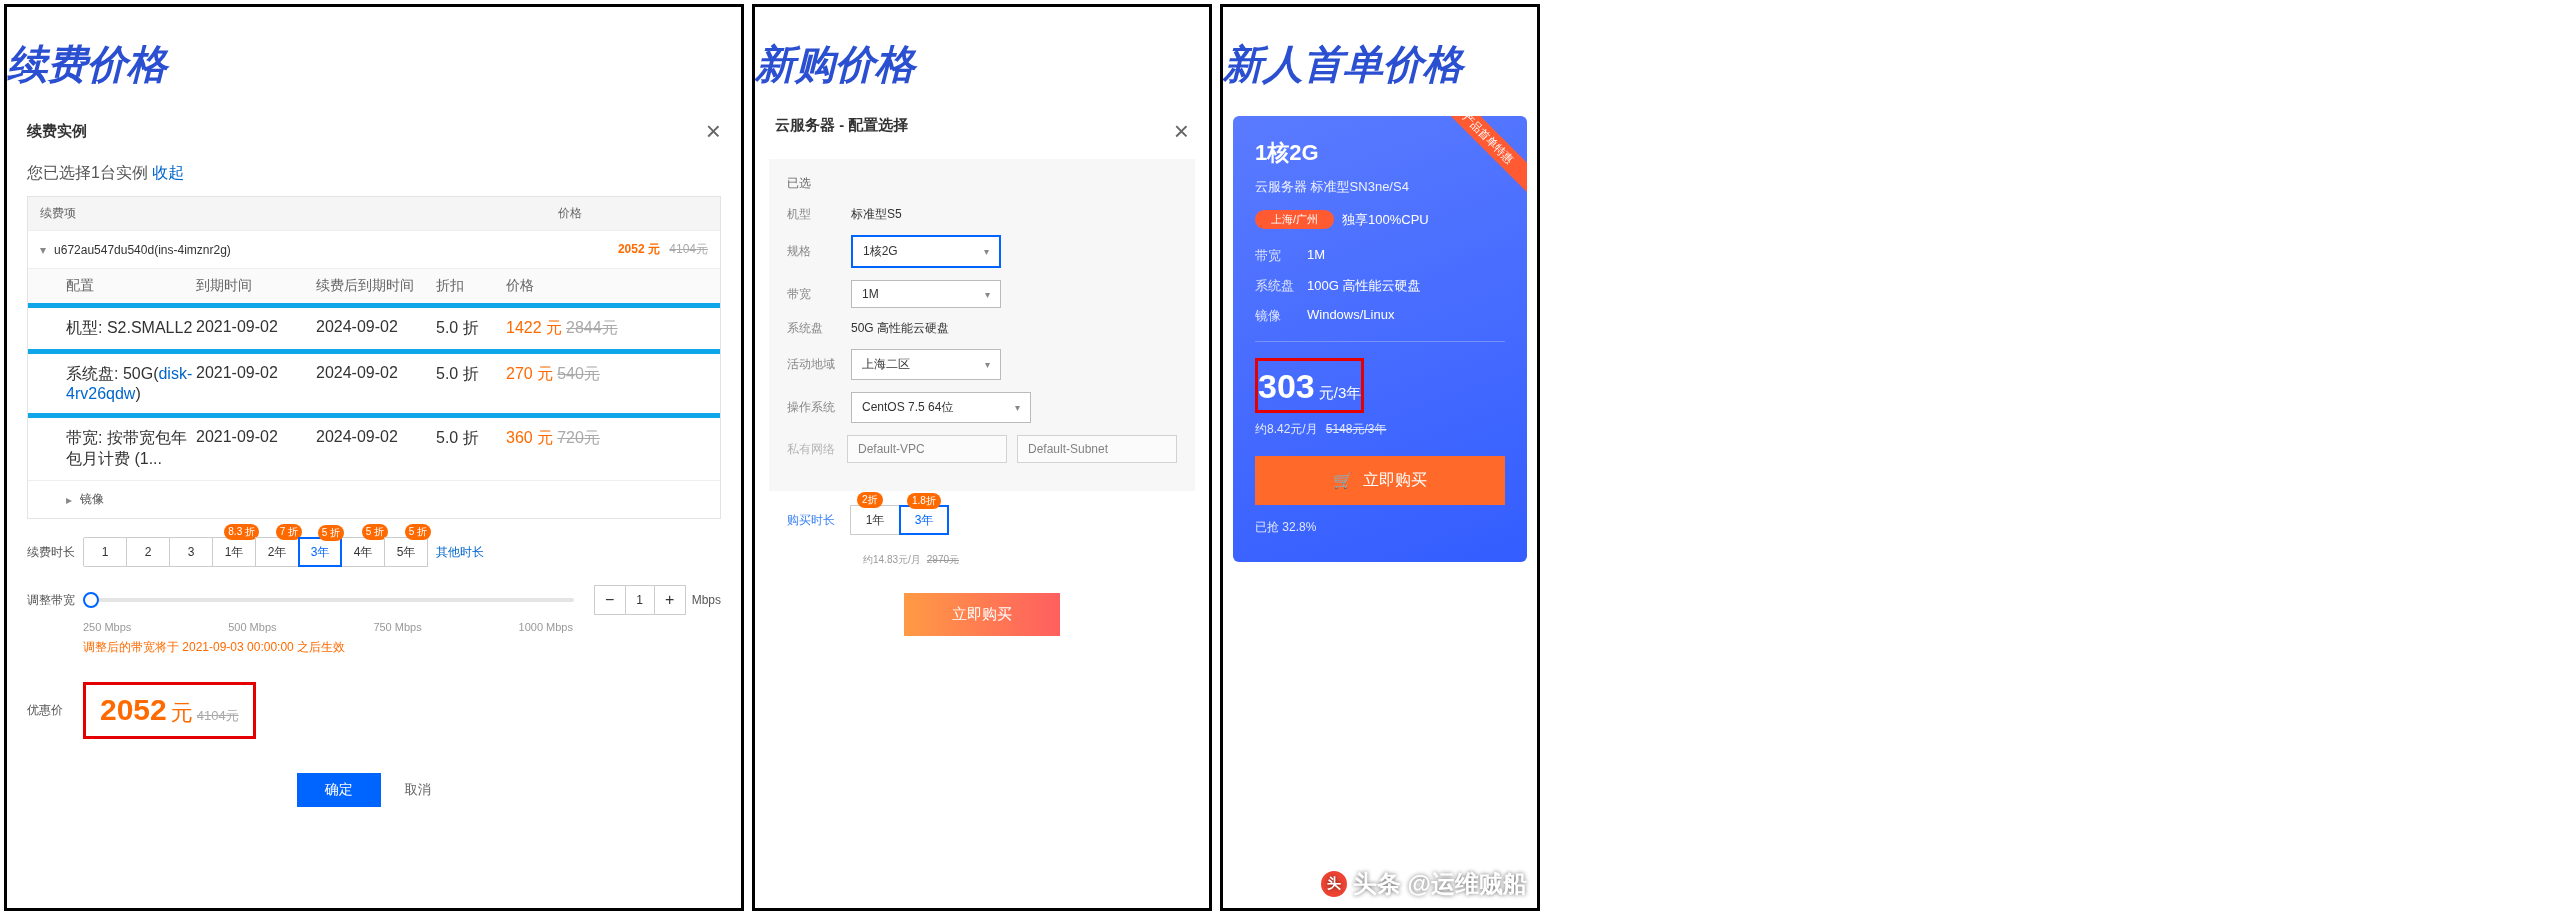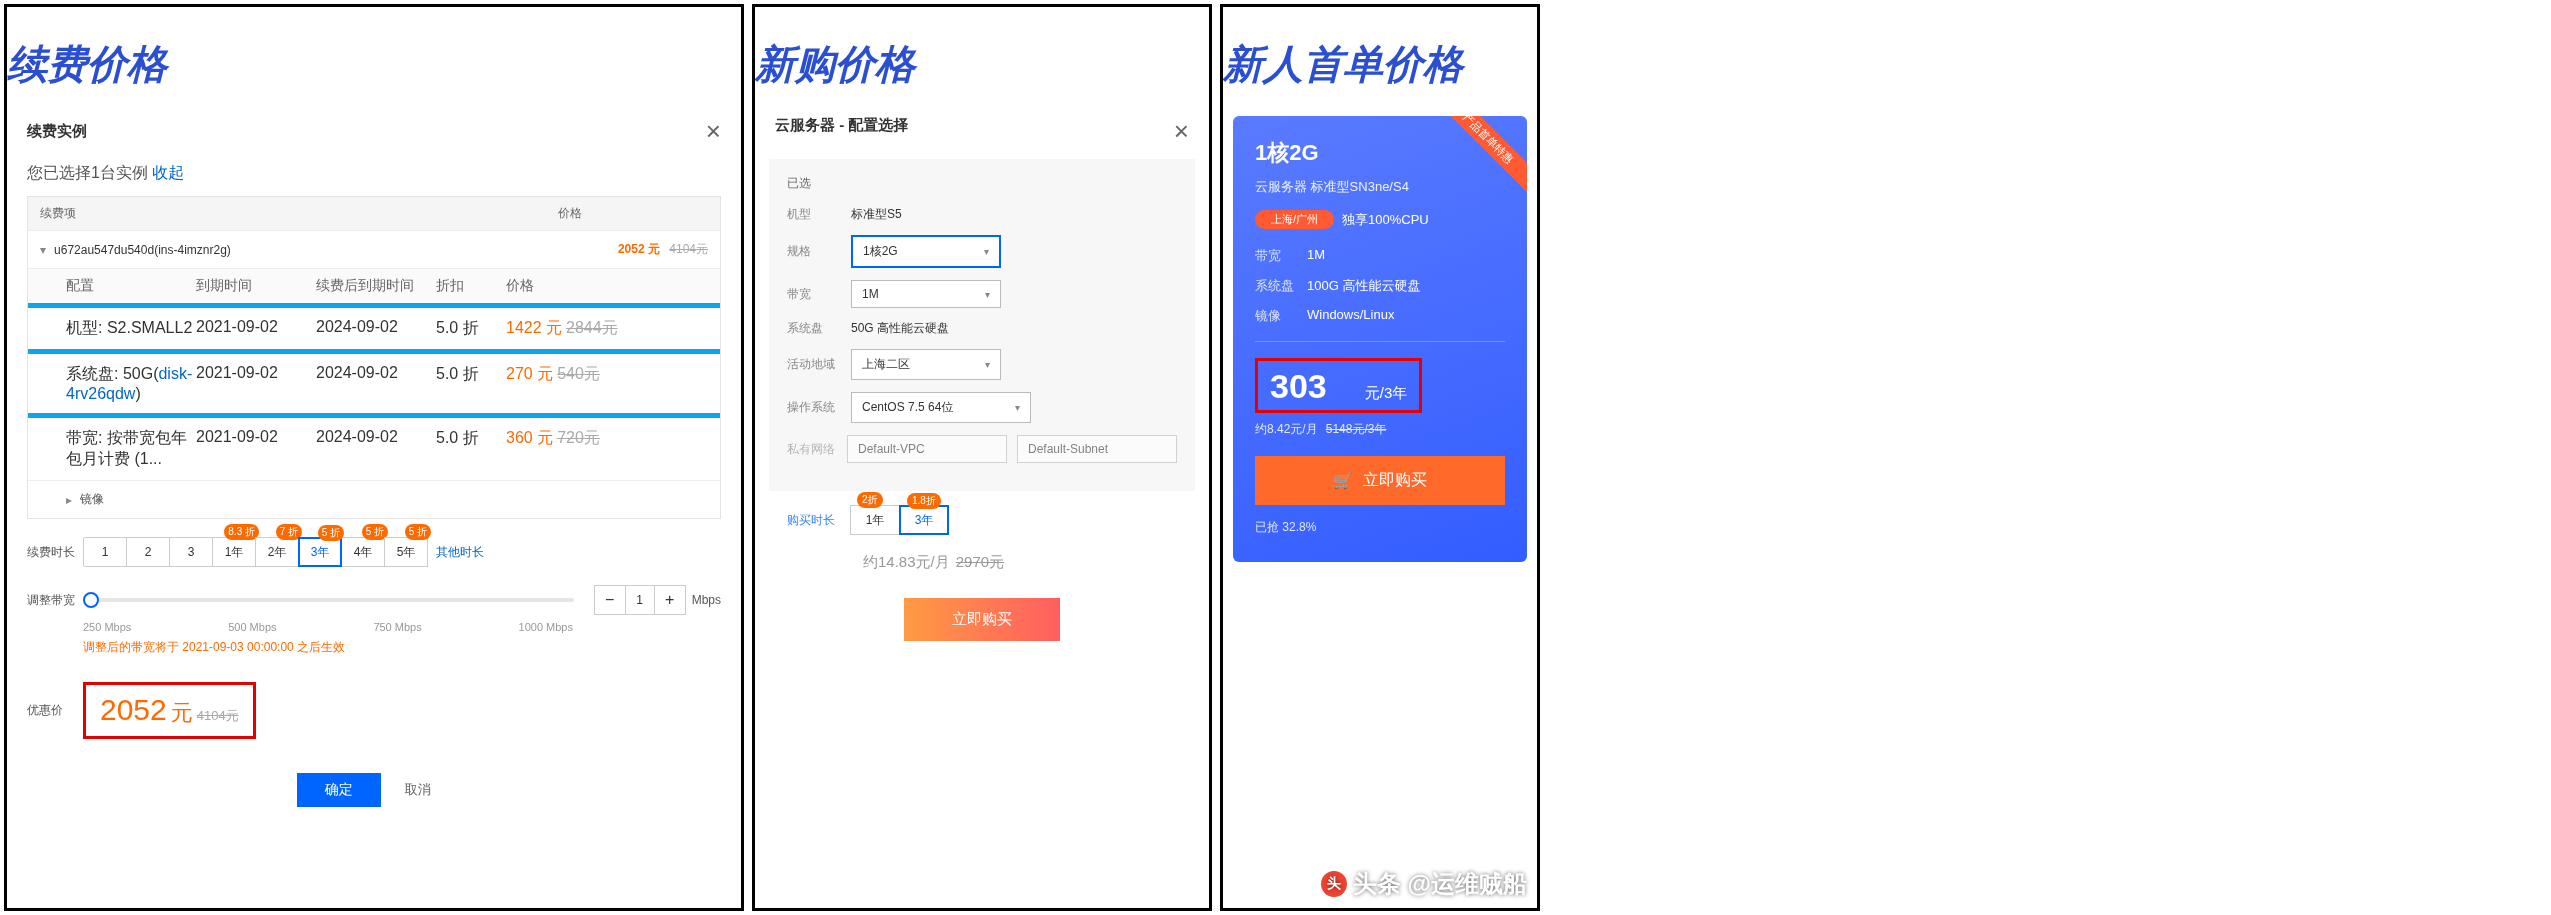--- a/index.html
+++ b/index.html
@@ -81,21 +81,21 @@
   .stepper { display:flex; border:1px solid #ccc;}
   .stepper > div { width:30px; height:28px; display:flex; align-items:center; justify-content:center; font-size:16px; cursor:pointer;}
   .stepper .val { border-left:1px solid #ccc; border-right:1px solid #ccc; font-size:12px;}
   .unit { margin-left:6px; color:#555;}
   .ticks { display:flex; justify-content:space-between; font-size:11px; color:#999; margin:6px 0 0 56px; width:490px;}
   .warn-text { color:#ff6a00; font-size:12px; margin:6px 0 0 56px;}
 
   .final-row { display:flex; align-items:center; margin-top:26px;}
   .final-row .lab { width:56px; font-size:12px; color:#555;}
   .red-box { border:3px solid #e40000; padding:8px 14px; display:flex; align-items:baseline;}
-  .red-box .big { font-size:30px; color:#ff6a00; font-weight:400;}
+  .red-box .big { font-size:30px; color:#ff6a00; font-weight:700;}
   .red-box .unit2 { font-size:22px; color:#ff6a00; margin-left:4px;}
   .red-box .old { font-size:13px; color:#aaa; text-decoration:line-through; margin-left:4px;}
 
   .btn-row { text-align:center; margin-top:34px;}
   .btn-primary { background:#0064ff; color:#fff; border:none; padding:8px 28px; font-size:14px; cursor:pointer;}
   .btn-cancel { background:none; border:none; color:#666; padding:8px 20px; cursor:pointer;}
 
   
   .p2-inner { padding:0 14px 14px;}
   .p2-title { font-weight:700; font-size:15px; display:flex; justify-content:space-between; padding:0 6px 12px;}
@@ -113,21 +113,21 @@
   .p2-bottom { padding:14px 18px;}
   .dur2 { display:flex; align-items:center; margin-bottom:18px;}
   .dur2 .lab { width:64px; font-size:12px; color:#3b82f6;}
   .dur2-btns { display:flex;}
   .d2 { width:50px; height:30px; border:1px solid #ccc; margin-left:-1px; display:flex; align-items:center; justify-content:center; font-size:12px; background:#fff; position:relative; cursor:pointer;}
   .d2.sel { border:2px solid #0064ff; color:#0064ff; z-index:2;}
   .d2 .tag { position:absolute; top:-14px; left:6px; background:#ff6a00; color:#fff; font-size:10px; padding:1px 5px; border-radius:8px;}
   .cost-row { display:flex; align-items:center; gap:12px;}
   .cost-lab { font-size:13px; color:#333; width:64px;}
   .cost-box { border:3px solid #e40000; font-size:24px; font-weight:700; color:#ff6a00; padding:6px 14px;}
-  .cost-sub { font-size:15px; color:#999; margin:8px 0 0 76px;}
+  .cost-sub { font-size:10px; color:#999; margin:8px 0 0 76px;}
   .cost-sub .strike { text-decoration:line-through; margin-left:6px;}
   .buy-btn { margin:26px auto 0; display:block; background:linear-gradient(90deg,#ff9a44,#ff5f5f); color:#fff; border:none; padding:12px 48px; font-size:15px; cursor:pointer;}
 
   
   .card {
     margin:0 10px;
     background:linear-gradient(160deg,#5a7bff 0%,#335dff 100%);
     color:#fff;
     border-radius:6px;
     position:relative;
@@ -139,21 +139,21 @@
     background:#ff5a32; color:#fff; font-size:11px;
     transform:rotate(45deg); padding:3px 40px;
   }
   .c-h1 { font-size:22px; font-weight:700; margin-bottom:10px;}
   .c-sub { font-size:13px; opacity:.9; margin-bottom:14px;}
   .loc { display:flex; align-items:center; gap:8px; margin-bottom:18px;}
   .loc .pill { background:#ff5a32; font-size:11px; padding:2px 16px; border-radius:10px;}
   .spec { display:flex; font-size:13px; margin-bottom:12px;}
   .spec .k { width:52px; opacity:.8;}
   .divider { height:1px; background:rgba(255,255,255,.25); margin:16px 0;}
-  .price-box { border:3px solid #e40000; display:inline-flex; align-items:baseline; padding:6px 12px 4px; margin-bottom:8px;gap:34px;}
+  .price-box { border:3px solid #e40000; display:inline-flex; align-items:baseline; padding:6px 0 4px; margin-bottom:8px;}
   .price-box .n { font-size:34px; font-weight:700; color:#fff;}
   .price-box .u { font-size:15px; margin-left:4px;}
   .per { font-size:12px; opacity:.85;}
   .per .s { text-decoration:line-through; margin-left:8px;}
   .buy2 { margin-top:18px; width:100%; background:#ff6a2b; color:#fff; border:none; padding:14px 0; font-size:16px; cursor:pointer; display:flex; align-items:center; justify-content:center; gap:10px;}
   .grab { font-size:12px; opacity:.85; margin-top:14px;}
   .watermark {
     position:absolute; bottom:8px; right:10px;
     font-size:24px; font-weight:700; color:#fff;
     text-shadow:0 0 4px rgba(0,0,0,.6);

